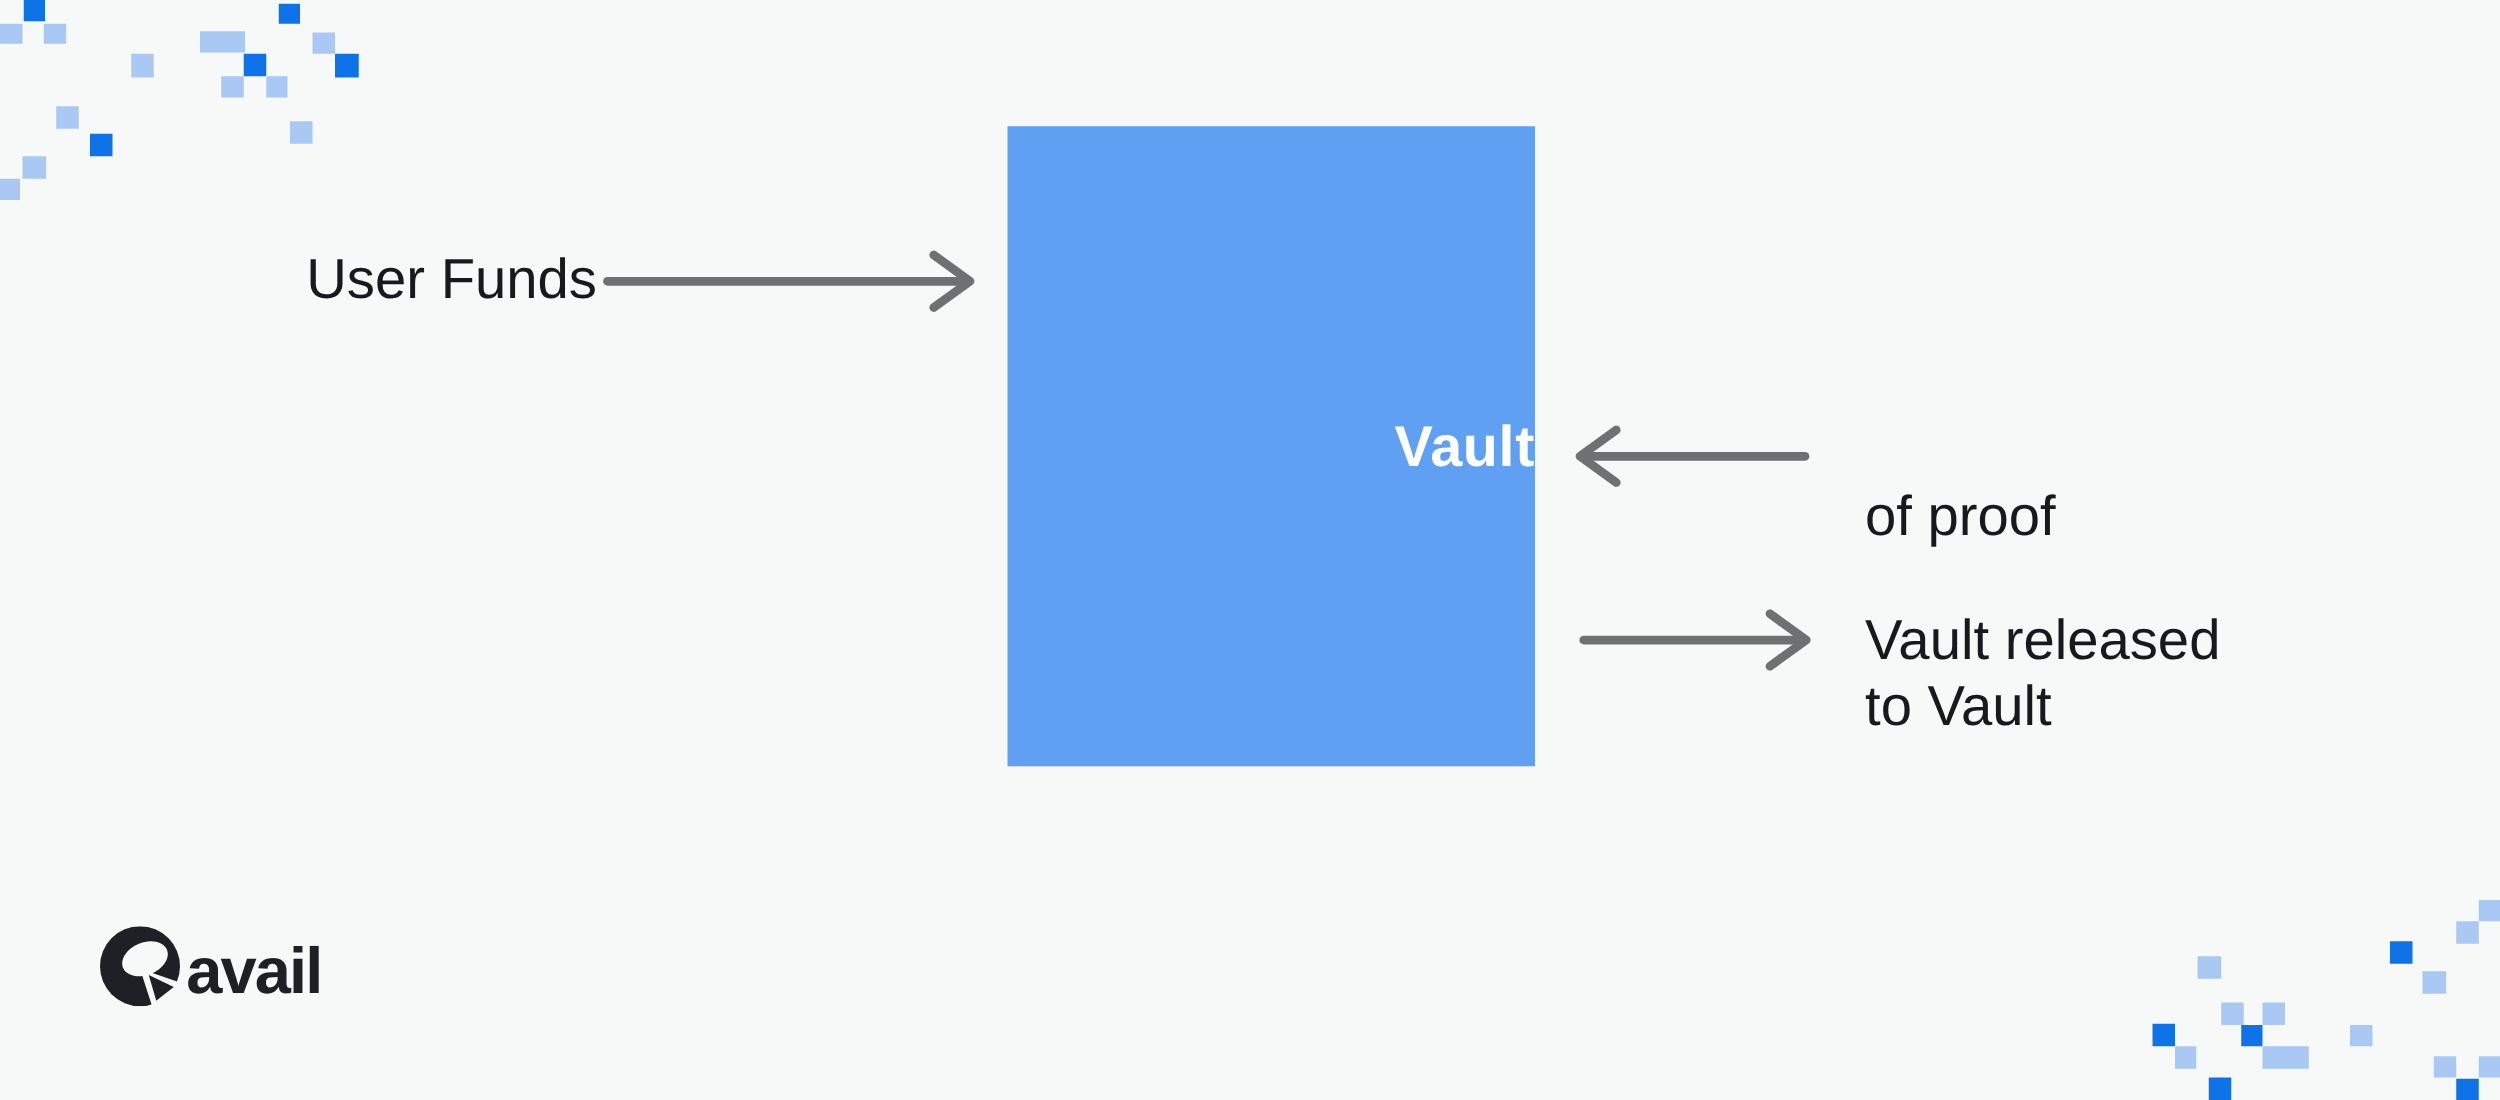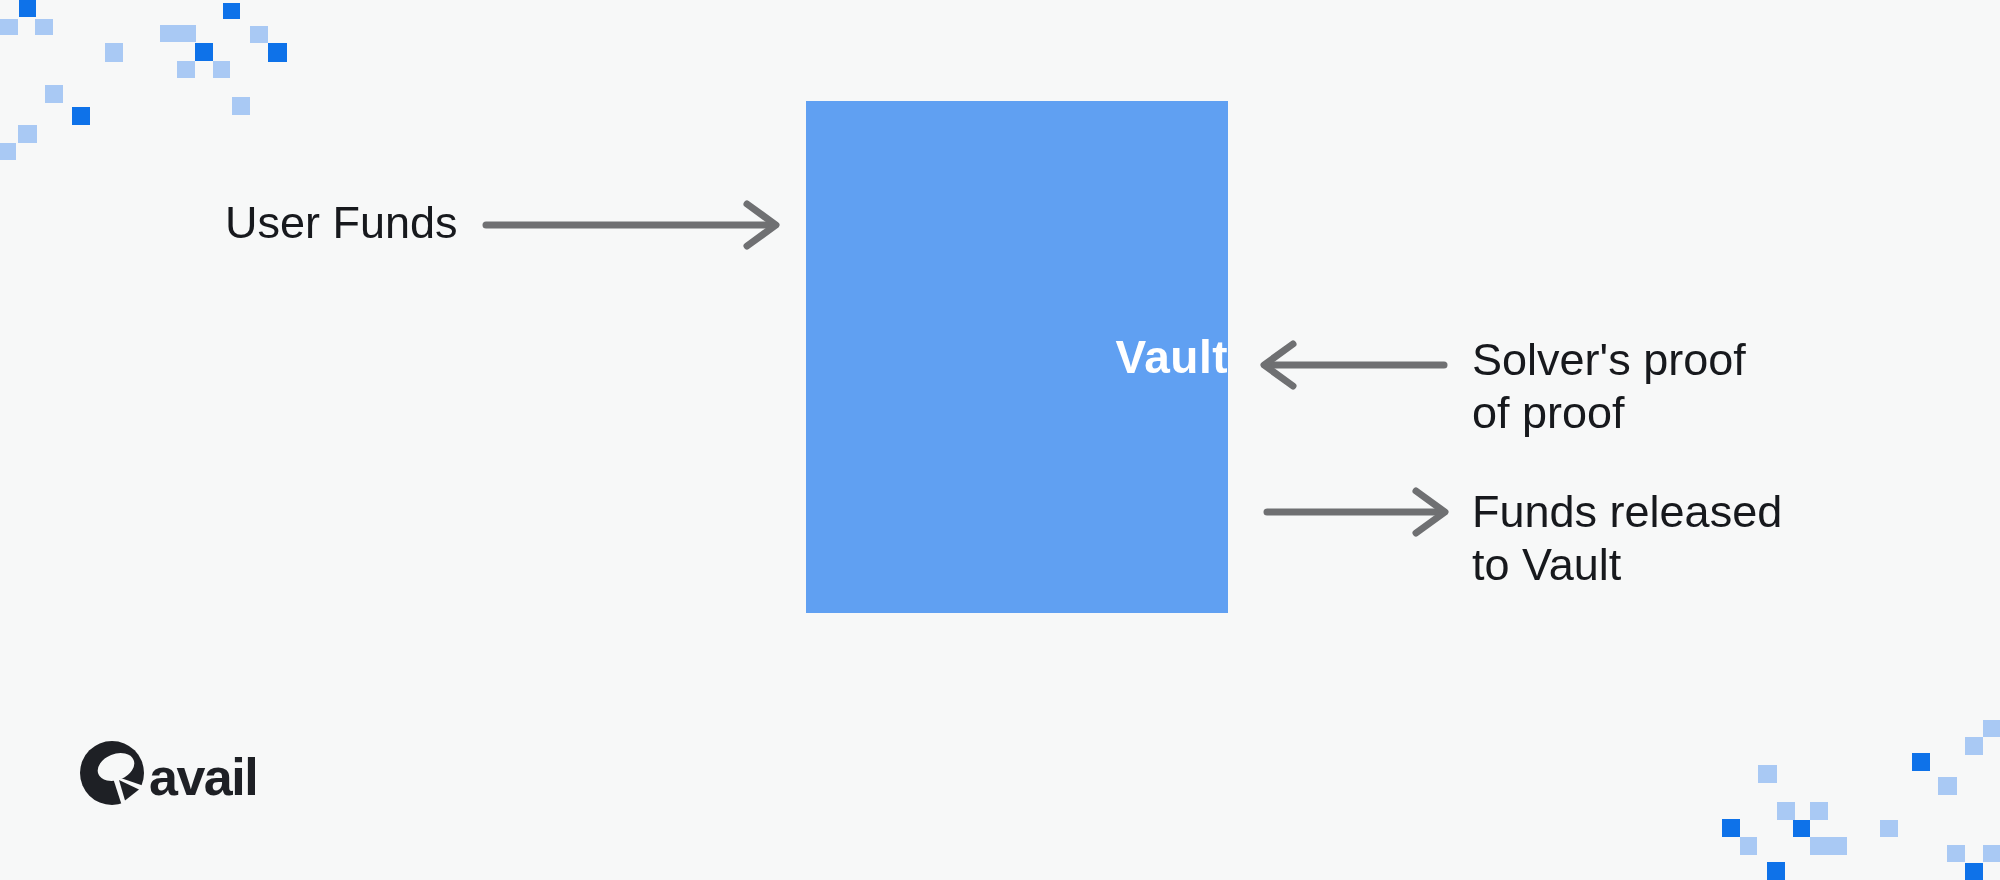--- a/index.html
+++ b/index.html
@@ -56,20 +56,21 @@
     text-align:center;
     letter-spacing:0.5px;
   }
   
   .label{
     position:absolute;
     color:var(--label-text);
     font-size:45px;
     line-height:53px;
     white-space:nowrap;
+    margin-left:20px;
   }
   .label.user-funds{left:225px;top:196px;}
   .label.solver-proof{left:1472px;top:333px;}
   .label.funds-released{left:1472px;top:485px;}
   
   .logo{
     position:absolute;
     left:80px;top:741px;height:64px;
     display:flex;align-items:center;gap:5px;
     color:var(--logo);
@@ -142,26 +143,26 @@
     <span>User Funds</span>
   </div>
 
   <div class="vault-box">
     <div class="vault-text">
       <span>Vault</span><br>
     </div>
   </div>
 
   <div class="label solver-proof">
-    <span>Solver's proof</span><br>
+    <br>
     <span>of proof</span>
   </div>
 
   <div class="label funds-released">
-    <span>Funds released</span><br>
+    <span>Vault released</span><br>
     <span>to Vault</span>
   </div>
 
   <div class="logo">
     <svg viewBox="0 0 64 64">
       <circle cx="32" cy="32" r="32" fill="currentColor"></circle>
       <ellipse cx="36" cy="26" rx="19" ry="13" transform="rotate(-22 36 26)" fill="#F7F8F8"></ellipse>
       <path d="M32 34 L67 46 L43 68 Z" fill="#F7F8F8"></path>
       <path d="M39 39 L59 48.5 L45 59.5 Z" fill="currentColor"></path>
     </svg>

